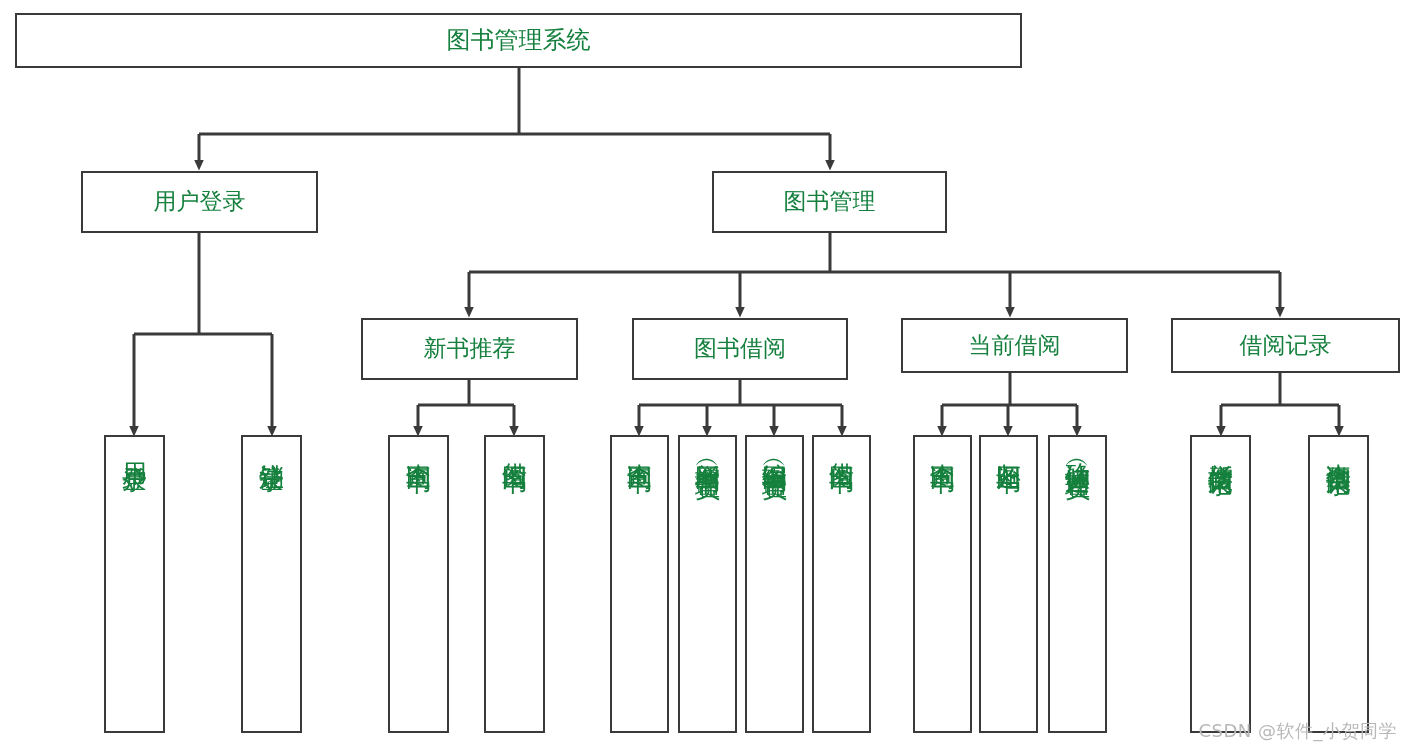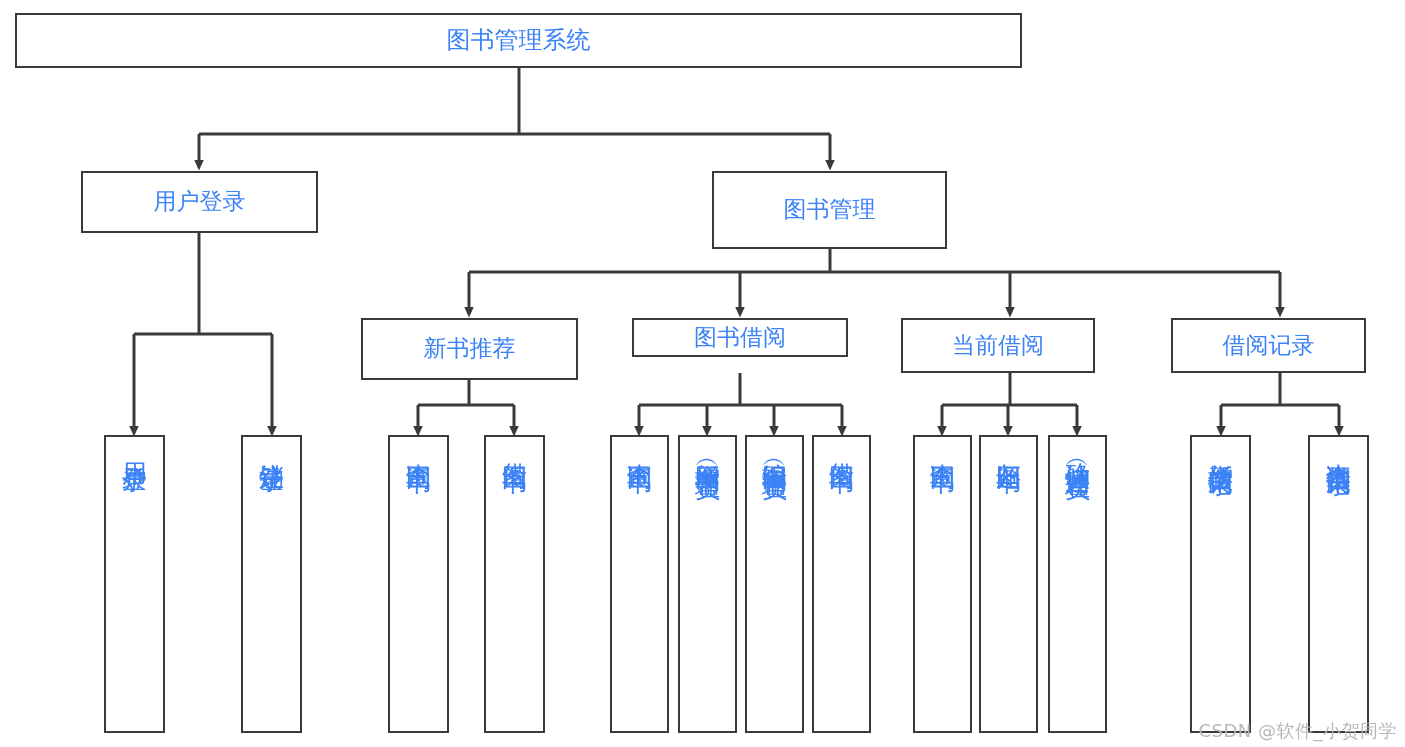--- a/index.html
+++ b/index.html
@@ -25,21 +25,21 @@
     height: 747px;
   }
   .node {
     position: absolute;
     box-sizing: border-box;
     border: 2.5px solid #3a3a3a;
     background: #ffffff;
     display: flex;
     align-items: center;
     justify-content: center;
-    color: #3b82f6;
+    color: #15803d;
   }
   .node-label {
     text-align: center;
     line-height: 1.18;
     white-space: nowrap;
   }
   .node.horizontal .node-label {
     font-size: 23px;
   }
   .node.root .node-label {
@@ -124,34 +124,34 @@
     </g>
   </svg>
 
   <div class="node root horizontal" style="left:15px; top:13px; width:1007px; height:55px;">
     <span class="node-label">图书管理系统</span>
   </div>
 
   <div class="node horizontal" style="left:81px; top:171px; width:237px; height:62px;">
     <span class="node-label">用户登录</span>
   </div>
-  <div class="node horizontal" style="left:712px; top:171px; width:235px; height:78px;">
+  <div class="node horizontal" style="left:712px; top:171px; width:235px; height:62px;">
     <span class="node-label">图书管理</span>
   </div>
 
   <div class="node horizontal" style="left:361px; top:318px; width:217px; height:62px;">
     <span class="node-label">新书推荐</span>
   </div>
-  <div class="node horizontal" style="left:632px; top:318px; width:216px; height:39px;justify-content:center;">
+  <div class="node horizontal" style="left:632px; top:318px; width:216px; height:62px;justify-content:center;">
     <span class="node-label">图书借阅</span>
   </div>
-  <div class="node horizontal" style="left:901px; top:318px; width:194px; height:55px;">
+  <div class="node horizontal" style="left:901px; top:318px; width:227px; height:55px;">
     <span class="node-label">当前借阅</span>
   </div>
-  <div class="node horizontal" style="left:1171px; top:318px; width:195px; height:55px;">
+  <div class="node horizontal" style="left:1171px; top:318px; width:229px; height:55px;">
     <span class="node-label">借阅记录</span>
   </div>
 
   <div class="node vertical" style="left:104px; top:435px; width:61px; height:298px;">
     <span class="node-label">用户登录</span>
   </div>
   <div class="node vertical" style="left:241px; top:435px; width:61px; height:298px;">
     <span class="node-label">注销登录</span>
   </div>
 

